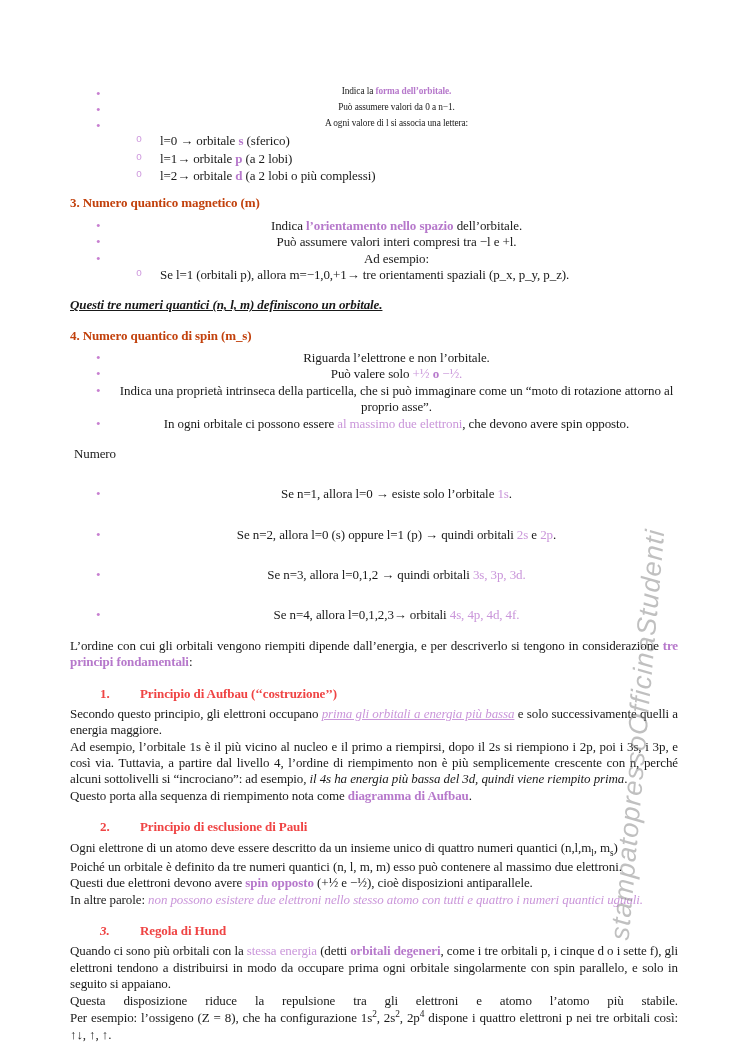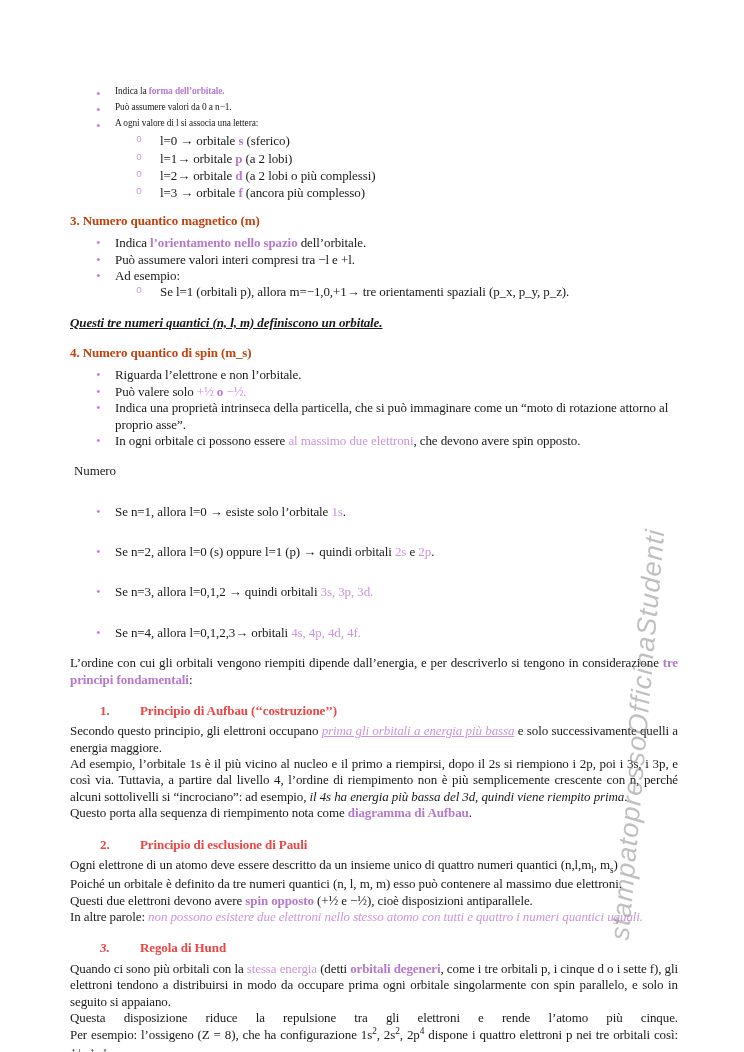--- a/index.html
+++ b/index.html
@@ -17,21 +17,21 @@
 
   
   .hpink{font-weight:bold;color:#c2410c;margin:0;}
   .h-sec{margin-top:11px;margin-bottom:6px;}
   .phead{font-weight:bold;color:#ef4444;padding-left:30px;margin-top:15px;margin-bottom:4px;}
   .phead .num{display:inline-block;width:40px;}
   .phead .num.num-italic{font-style:italic;font-weight:bold;}
 
   
   ul.blist{list-style:none;margin:0;padding:0;}
-  ul.lv1 > li{position:relative;padding-left:45px;margin:0;}
+  ul.lv1 > li{position:relative;padding-left:45px;margin:0;text-align:center;}
   ul.lv1.sp > li{margin-bottom:4px;}
   ul.lv1 > li::before{
     content:"•";
     position:absolute;left:26px;top:0;
     color:#c77fd0;font-size:13px;
   }
   ul.lv2 > li{position:relative;padding-left:90px;margin:0;}
   ul.lv2 > li::before{
     content:"o";
     position:absolute;left:66px;top:1px;
@@ -84,21 +84,20 @@
 
     <ul class="blist lv1 sp">
       <li><span>Indica la </span><span class="pkb">forma dell’orbitale.</span></li>
       <li><span>Può assumere valori da 0 a n−1.</span></li>
       <li><span>A ogni valore di l si associa una lettera:</span></li>
     </ul>
     <ul class="blist lv2 sp2">
       <li><span>l=0 → orbitale </span><span class="pkb">s</span><span> (sferico)</span></li>
       <li><span>l=1→ orbitale </span><span class="pkb">p</span><span> (a 2 lobi)</span></li>
       <li><span>l=2→ orbitale </span><span class="pkb">d</span><span> (a 2 lobi o più complessi)</span></li>
-      <li><span>l=3 → orbitale </span><span class="pkb">f</span><span> (ancora più complesso)</span></li>
     </ul>
 
     <div class="hpink h-sec">3. Numero quantico magnetico (m)</div>
     <ul class="blist lv1">
       <li><span>Indica </span><span class="pkb">l’orientamento nello spazio</span><span> dell’orbitale.</span></li>
       <li><span>Può assumere valori interi compresi tra −l e +l.</span></li>
       <li><span>Ad esempio:</span></li>
     </ul>
     <ul class="blist lv2">
       <li><span>Se l=1 (orbitali p), allora m=−1,0,+1→ tre orientamenti spaziali (p_x, p_y, p_z).</span></li>
@@ -136,19 +135,19 @@
     </div>
     <div class="par"><span>Ogni elettrone di un atomo deve essere descritto da un insieme unico di quattro numeri quantici (n,l,m</span><span class="sb">l</span><span>, m</span><span class="sb">s</span><span>)</span></div>
     <div class="par"><span>Poiché un orbitale è definito da tre numeri quantici (n, l, m, m) esso può contenere al massimo due elettroni.</span></div>
     <div class="par"><span>Questi due elettroni devono avere </span><span class="pkb">spin opposto</span><span> (+½ e −½), cioè disposizioni antiparallele.</span></div>
     <div class="par"><span>In altre parole: </span><span class="pk it">non possono esistere due elettroni nello stesso atomo con tutti e quattro i numeri quantici uguali.</span></div>
 
     <div class="phead">
       <span class="num num-italic">3.</span><span>Regola di Hund</span>
     </div>
     <div class="par"><span>Quando ci sono più orbitali con la </span><span class="pk">stessa energia</span><span> (detti </span><span class="pkb">orbitali degeneri</span><span>, come i tre orbitali p, i cinque d o i sette f), gli elettroni tendono a distribuirsi in modo da occupare prima ogni orbitale singolarmente con spin parallelo, e solo in seguito si appaiano.</span></div>
-    <div class="par stretch"><span>Questa disposizione riduce la repulsione tra gli elettroni e rende l’atomo più cinque.</span></div>
+    <div class="par stretch"><span>Questa disposizione riduce la repulsione tra gli elettroni e atomo l’atomo più stabile.</span></div>
     <div class="par"><span>Per esempio: l’ossigeno (Z = 8), che ha configurazione 1s</span><span class="sp">2</span><span>, 2s</span><span class="sp">2</span><span>, 2p</span><span class="sp">4</span><span> dispone i quattro elettroni p nei tre orbitali così: ↑↓, ↑, ↑.</span></div>
 
   </div>
 
   <div class="watermark">stampatopressoOfficinaStudenti</div>
 </div>
 
 </body></html>

